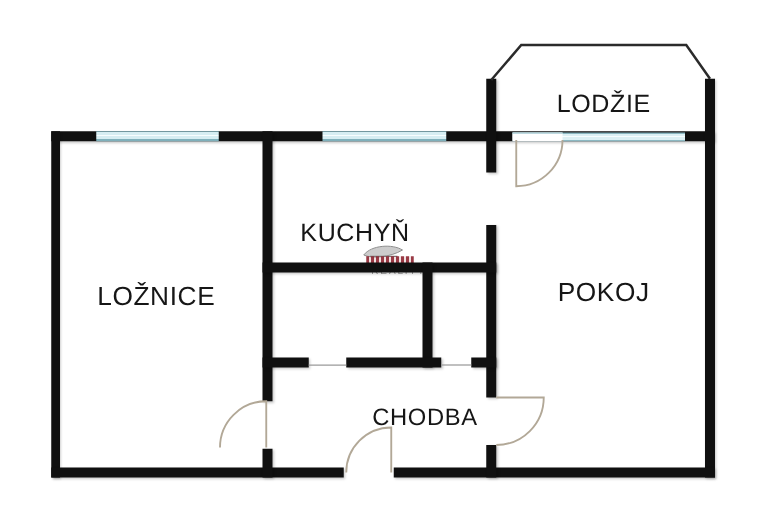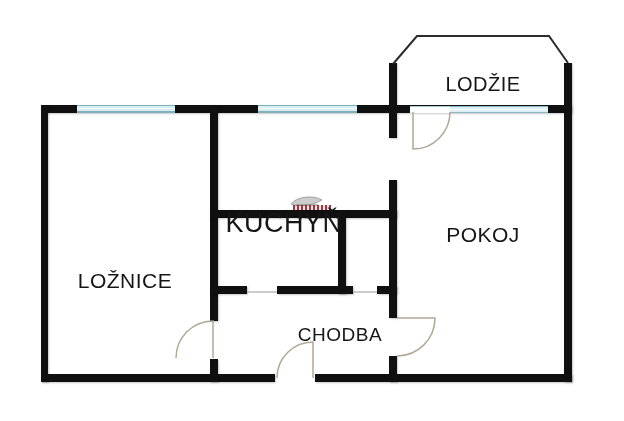--- a/index.html
+++ b/index.html
@@ -113,18 +113,18 @@
     <path class="outline" d="M393 64 L417 36 L549 36 L568 63"></path>
     <path class="arc" d="M213 358 L213 321 A37 37 0 0 0 176 358"></path>
     <path class="arc" d="M313 378 L313 342 A36 36 0 0 0 277 378"></path>
     <path class="arc" d="M397 318 L435 318 A38 38 0 0 1 397 356"></path>
     <path class="arc" d="M413 112 L413 149 A37 37 0 0 0 450 112"></path>
     <path class="thin" d="M247 292 L277 292"></path>
     <path class="thin" d="M353 292 L377 292"></path>
   </svg>
 
   <div class="room-label" style="left:483px;top:84px;font-size:20px;">LODŽIE</div>
-  <div class="room-label" style="left:284px;top:187px;font-size:27px;margin-top:36px;">KUCHYŇ</div>
-  <div class="room-label" style="left:125px;top:238px;font-size:21px;margin-top:43px;">LOŽNICE</div>
+  <div class="room-label" style="left:284px;top:187px;font-size:20px;">KUCHYŇ</div>
+  <div class="room-label" style="left:125px;top:238px;font-size:21px;">LOŽNICE</div>
   <div class="room-label" style="left:483px;top:235px;font-size:21px;">POKOJ</div>
   <div class="room-label" style="left:340px;top:335px;font-size:19px;text-align:right;">CHODBA</div>
 
 </div>
 
 </body></html>

